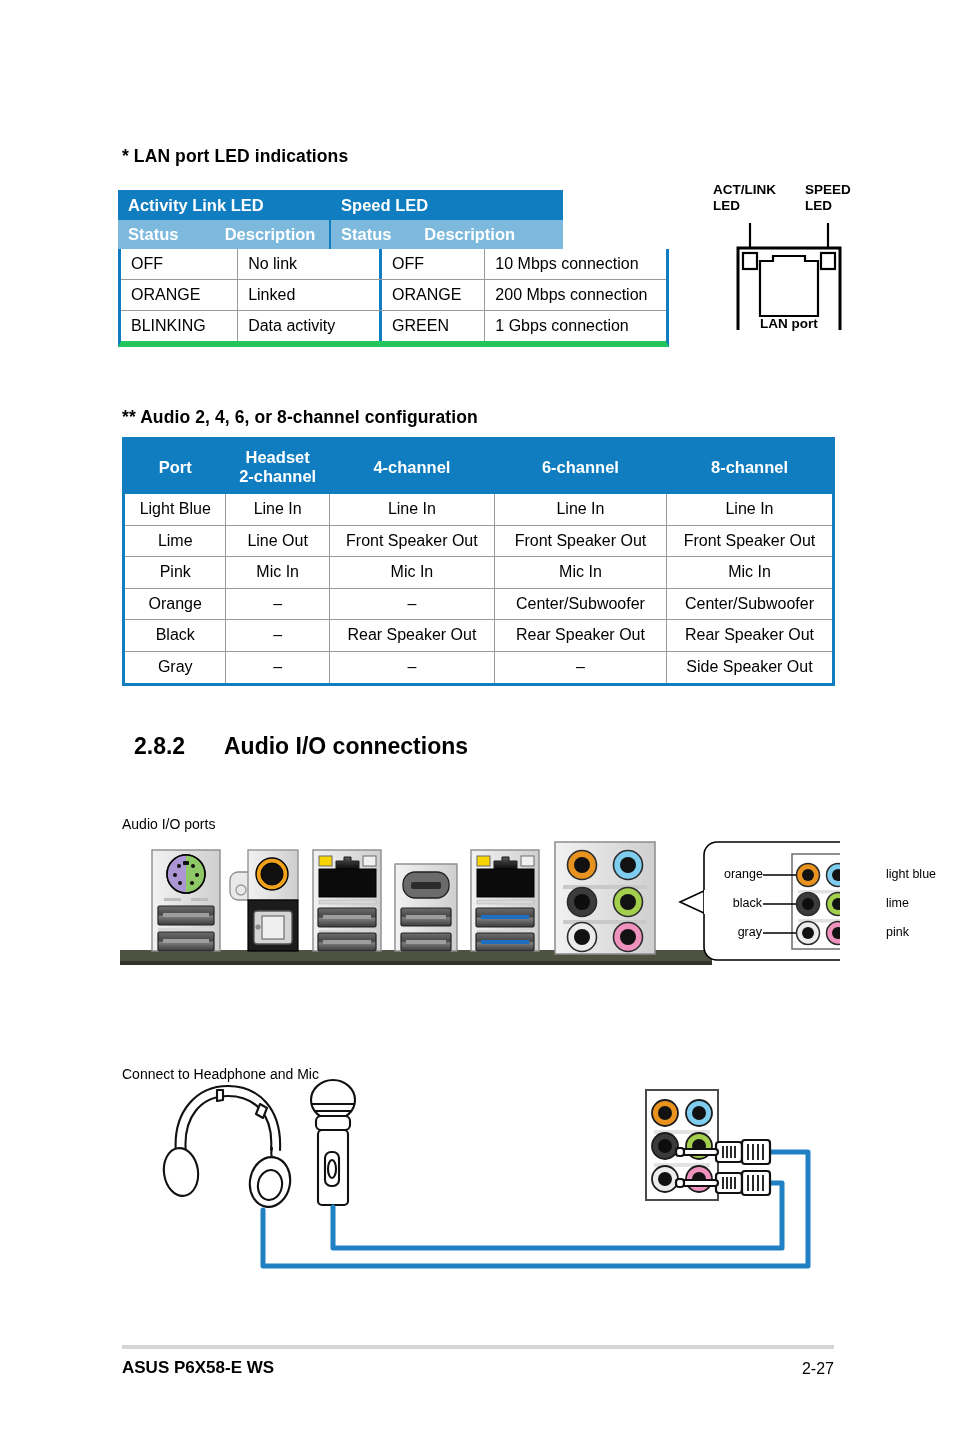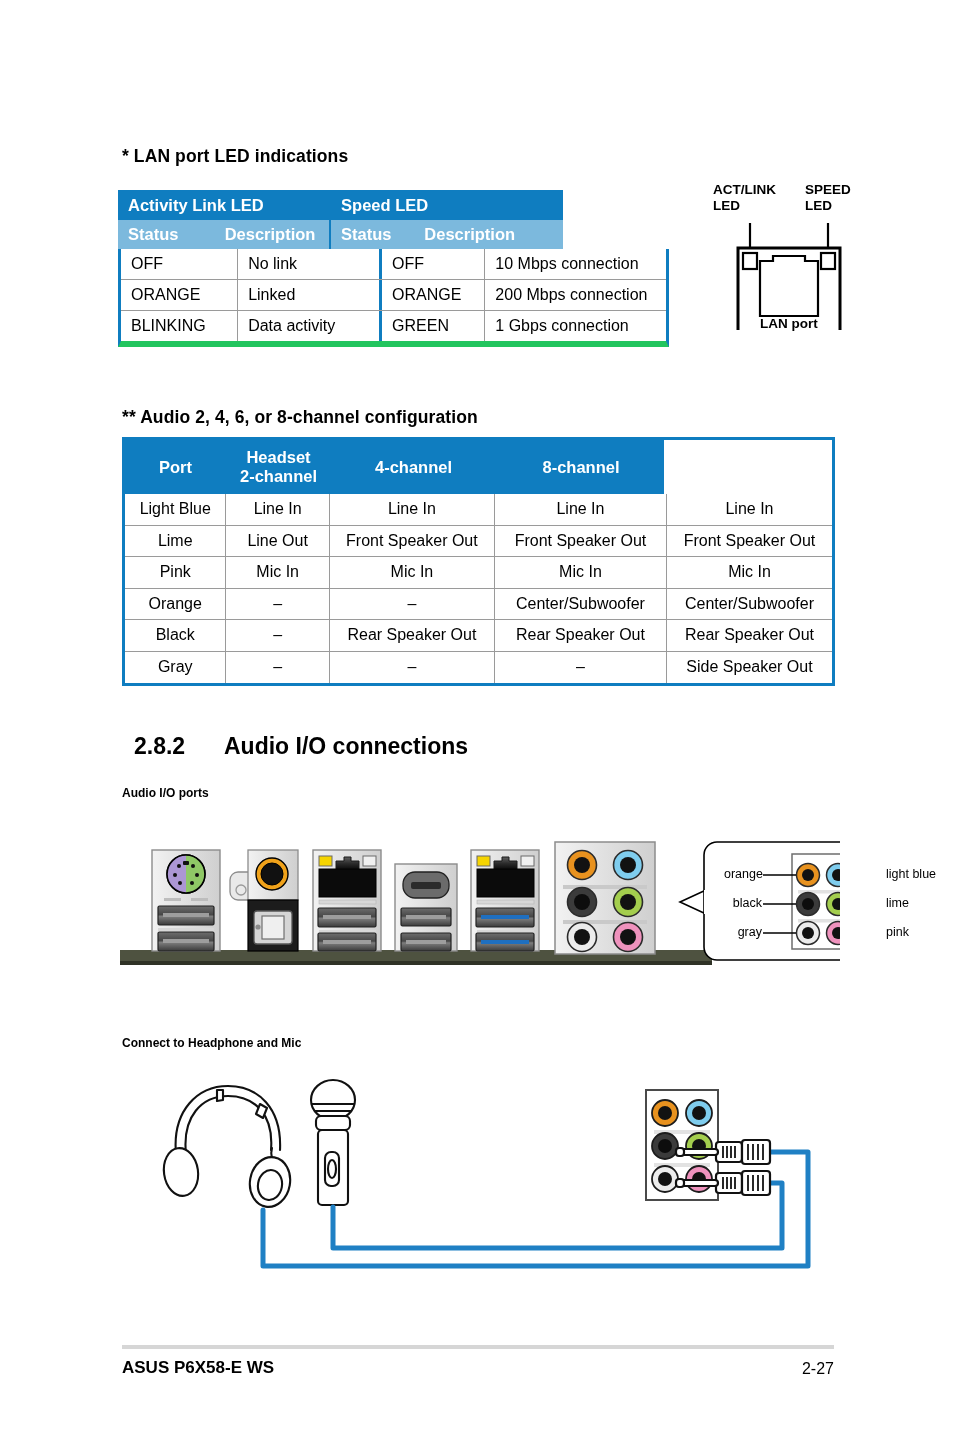--- a/index.html
+++ b/index.html
@@ -3,21 +3,21 @@
 <meta charset="utf-8">
 <style>
   html,body{margin:0;padding:0;background:#ffffff;}
   body{width:954px;height:1438px;position:relative;font-family:"Liberation Sans",sans-serif;color:#000;}
   .page{position:absolute;left:0;top:0;width:954px;height:1438px;overflow:hidden;}
 
   
   .h-sub{font-size:17.5px;font-weight:bold;letter-spacing:.1px;}
   .h-section-num{font-size:23px;font-weight:bold;}
   .h-section-title{font-size:23px;font-weight:bold;}
-  .h-body-bold{font-size:12px;font-weight:bold;}
+  .h-body-bold{font-size:14px;font-weight:normal;margin-top:30px;}
 
   
   #lan-table{position:absolute;left:118px;top:182px;width:445px;border-collapse:collapse;
              background:#0f7dc0;margin-top:8px;}
   .t1-row{display:flex;}
   .t1-hdr{background:#0f7dc0;color:#fff;font-size:16.5px;font-weight:bold;height:30px;line-height:30px;}
   .t1-sub{background:#7cb9dd;color:#fff;font-size:16.5px;font-weight:bold;height:29px;line-height:29px;}
   .t1-cell{background:#fff;color:#000;font-size:16px;height:30px;line-height:30px;}
   .c1{width:120px;padding-left:10px;box-sizing:border-box;}
   .c2{width:142px;padding-left:10px;box-sizing:border-box;}
@@ -150,20 +150,21 @@
         <div class="t2-vsep-hdr"></div>
         <div class="t2-hdr w2">
           <div style="text-align:center;">
             <span>Headset</span><br>
             <span>2-channel</span>
           </div>
         </div>
         <div class="t2-vsep-hdr"></div>
         <div class="t2-hdr w3">4-channel</div>
         <div class="t2-vsep-hdr"></div>
+        <div class="t2-hdr w4">6-channel</div>
         <div class="t2-vsep-hdr"></div>
         <div class="t2-hdr w5">8-channel</div>
       </div>
 
       <div class="t2-row">
         <div class="t2-cell w1">Light Blue</div>
         <div class="t2-vsep"></div>
         <div class="t2-cell w2">Line In</div>
         <div class="t2-vsep"></div>
         <div class="t2-cell w3">Line In</div>

